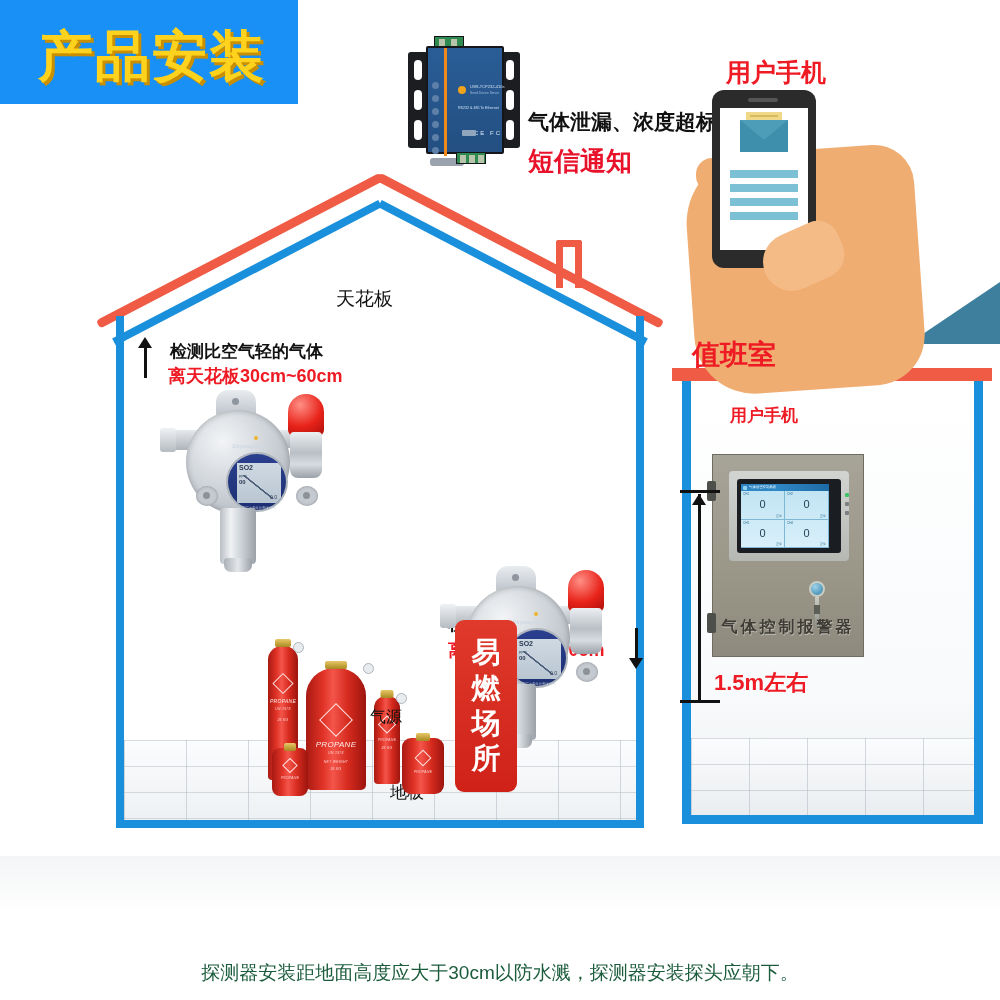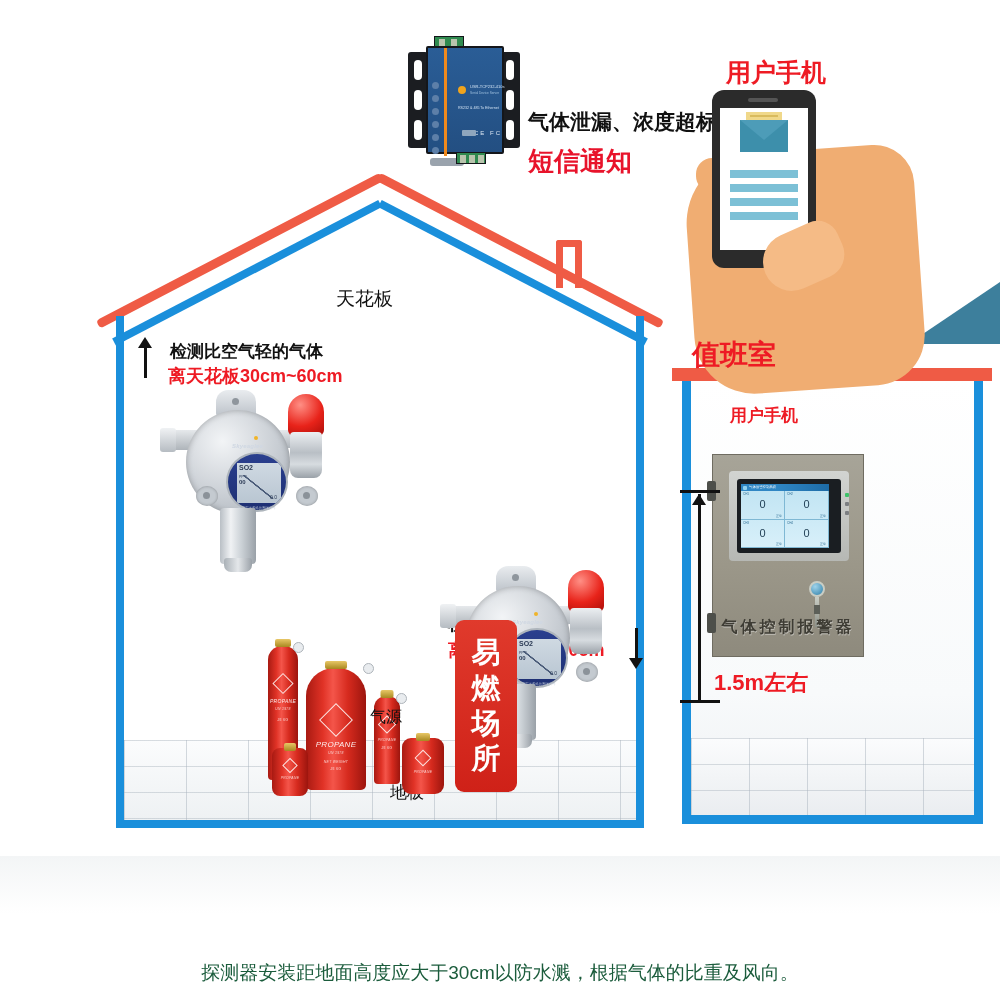--- a/index.html
+++ b/index.html
@@ -477,20 +477,23 @@
   .note {
     position:absolute; left:0; top:104px; width:1000px; text-align:center;
     font-size:19px; color:#1b5c3c; font-weight:500;
   }
 </style>
 </head>
 <body>
 
 <div id="stage">
 
+  <div class="banner">
+    <div class="banner-text">产品安装</div>
+  </div>
 
   <div class="srv-wrap">
     <div class="srv-ear left">
       <span class="slot s1"></span>
         <span class="slot s2"></span>
         <span class="slot s3"></span>
     </div>
     <div class="srv-ear right">
       <span class="slot s1"></span>
         <span class="slot s2"></span>
@@ -738,16 +741,16 @@
       <div class="cab-text">气体控制报警器</div>
     </div>
 
     <div class="dim-cap-t"></div>
     <div class="dim-line"></div>
     <div class="dim-cap-b"></div>
     <div class="t-15m">1.5m左右</div>
   </div>
 
   <div class="footer-wrap">
-    <div class="note">探测器安装距地面高度应大于30cm以防水溅，根据气体的比重及风向。</div>
+    <div class="note">探测器安装距地面高度应大于30cm以防水溅，探测器安装探头应朝下。</div>
   </div>
 
 </div>
 
 </body></html>

